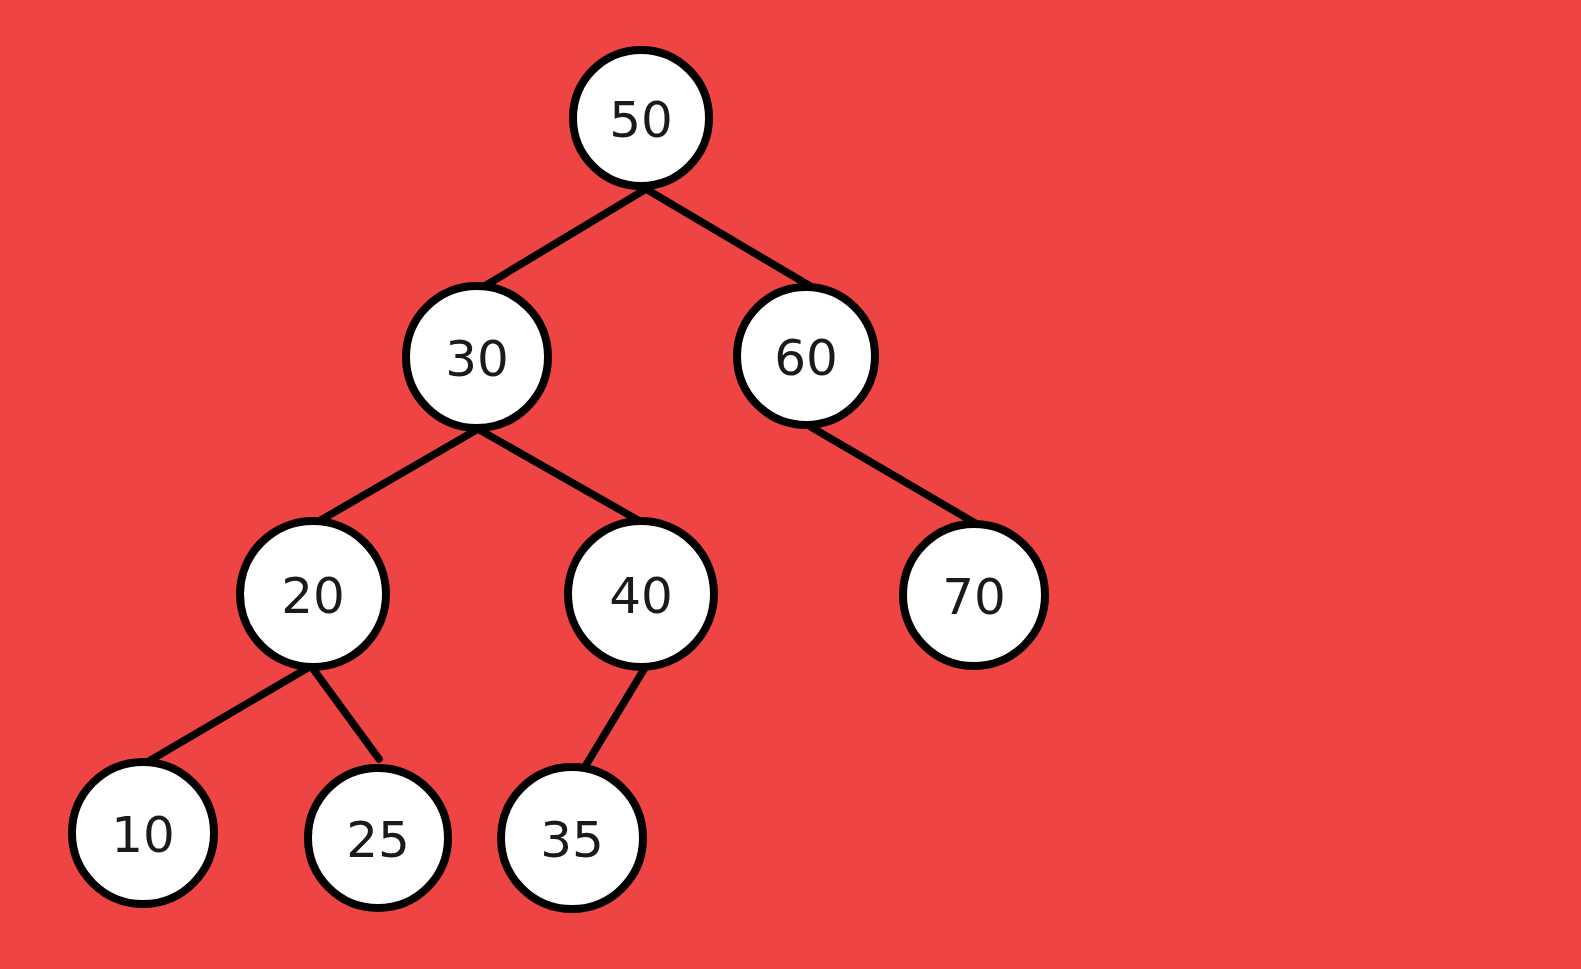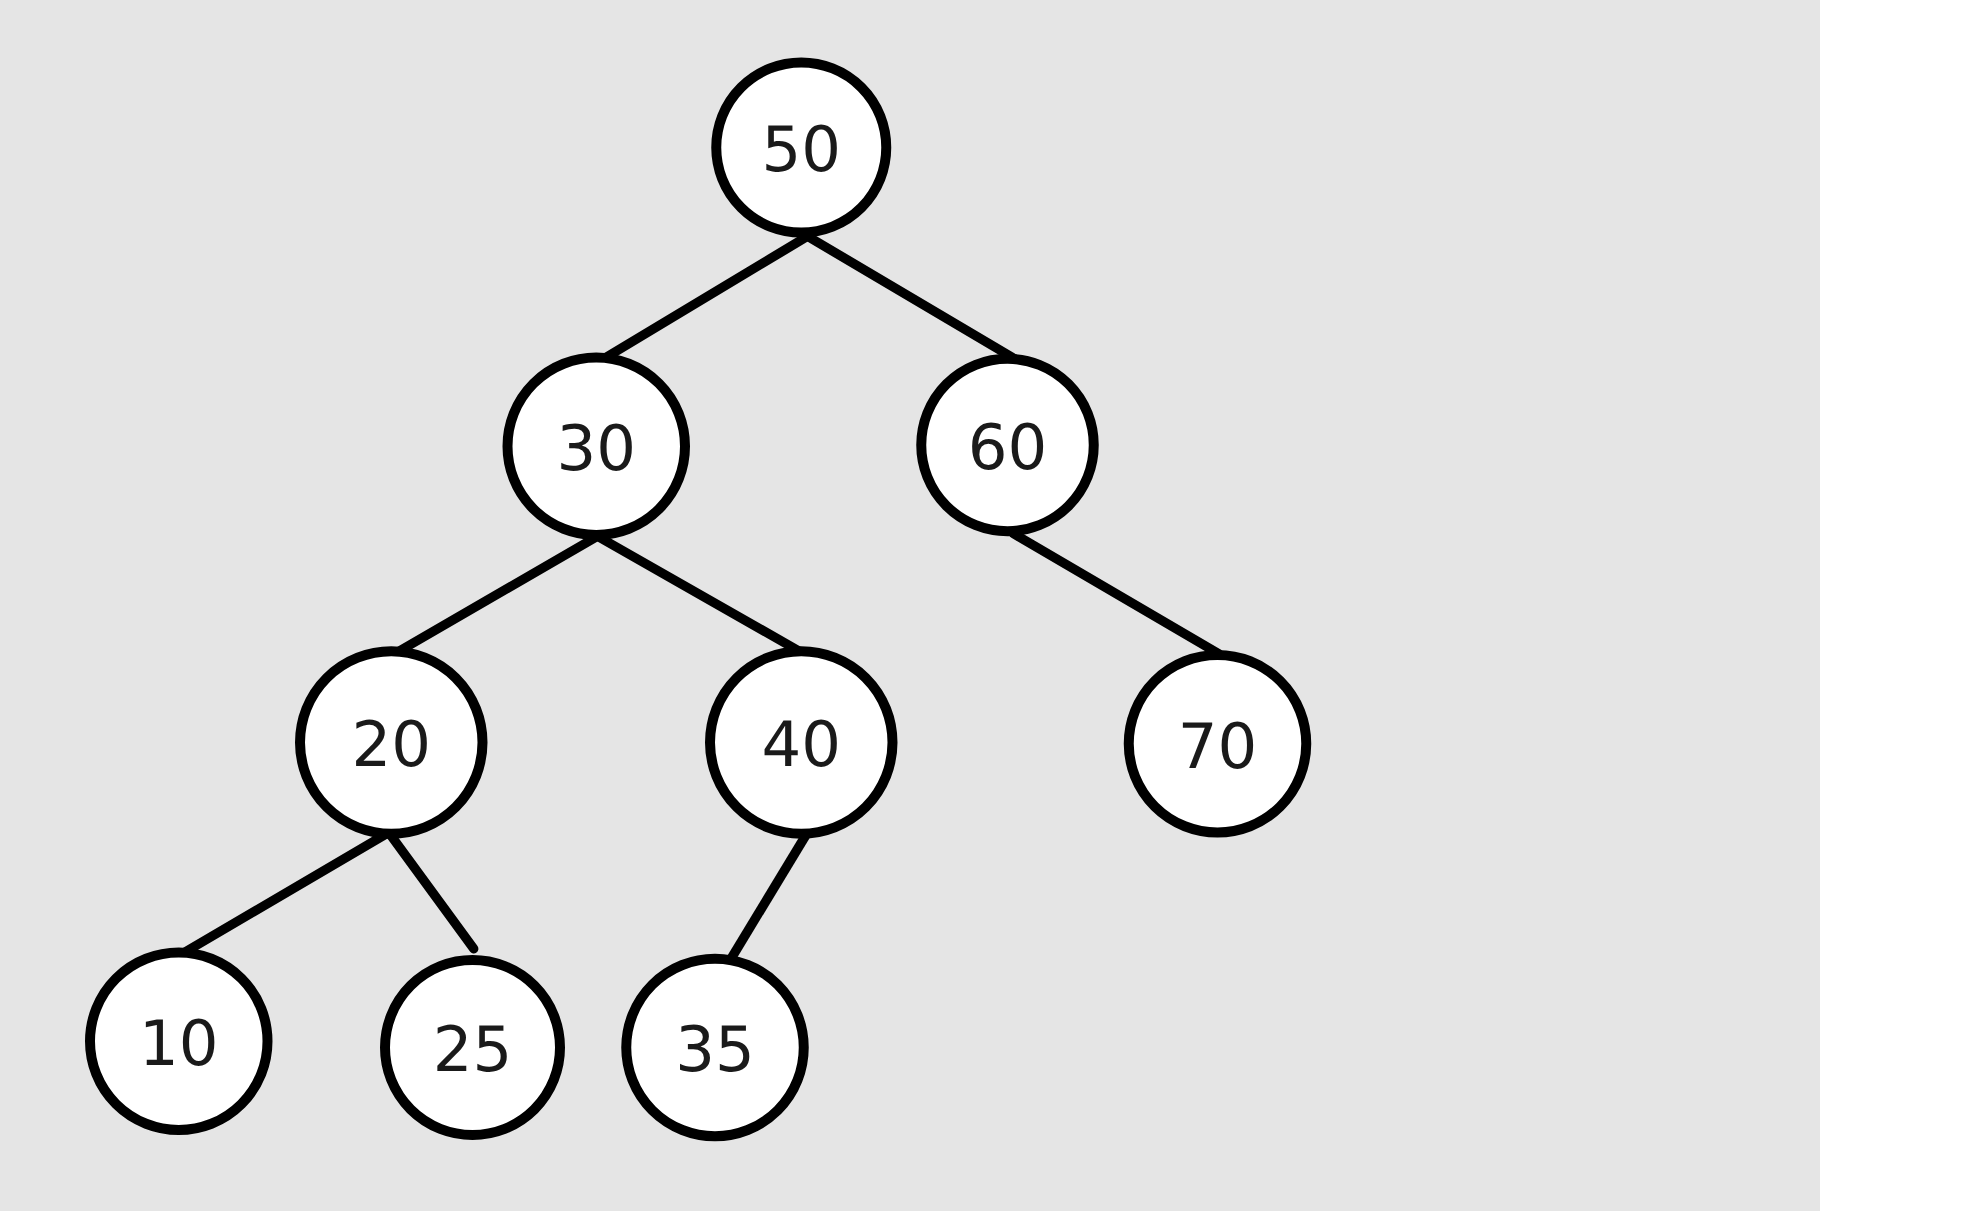--- a/index.html
+++ b/index.html
@@ -6,23 +6,23 @@
   html, body {
     margin: 0;
     padding: 0;
     background: #ffffff;
   }
   body {
     font-family: "DejaVu Sans", sans-serif;
   }
   #tree-canvas-wrap {
     position: relative;
-    width: 1456px;
+    width: 1581px;
     height: 969px;
-    background: #e5e5e5;
+    background: #ef4444;
     overflow: hidden;
   }
   #tree-svg {
     position: absolute;
     top: 0;
     left: 0;
     width: 1581px;
     height: 969px;
     display: block;
   }

